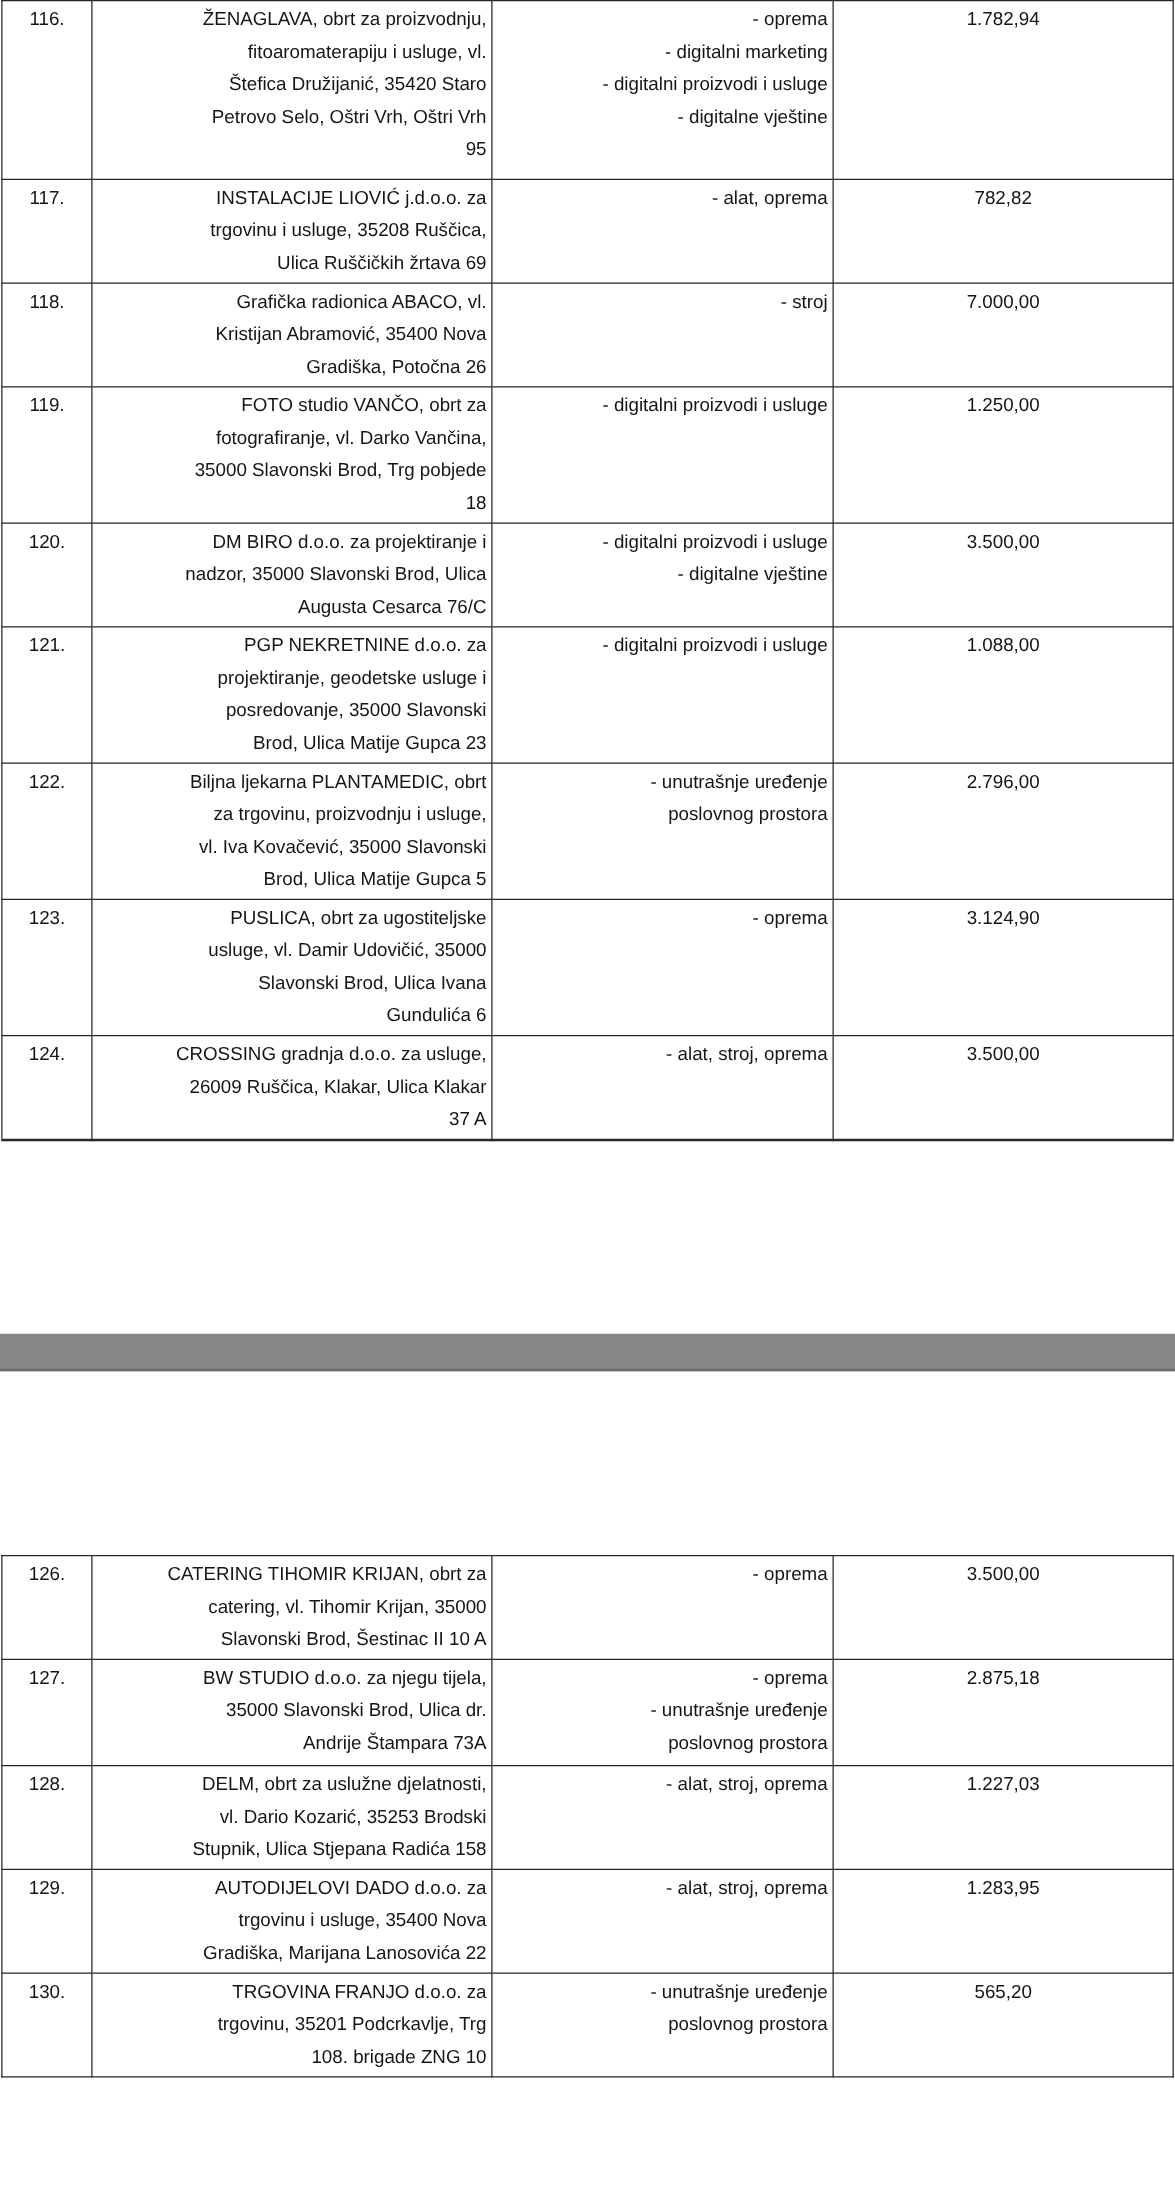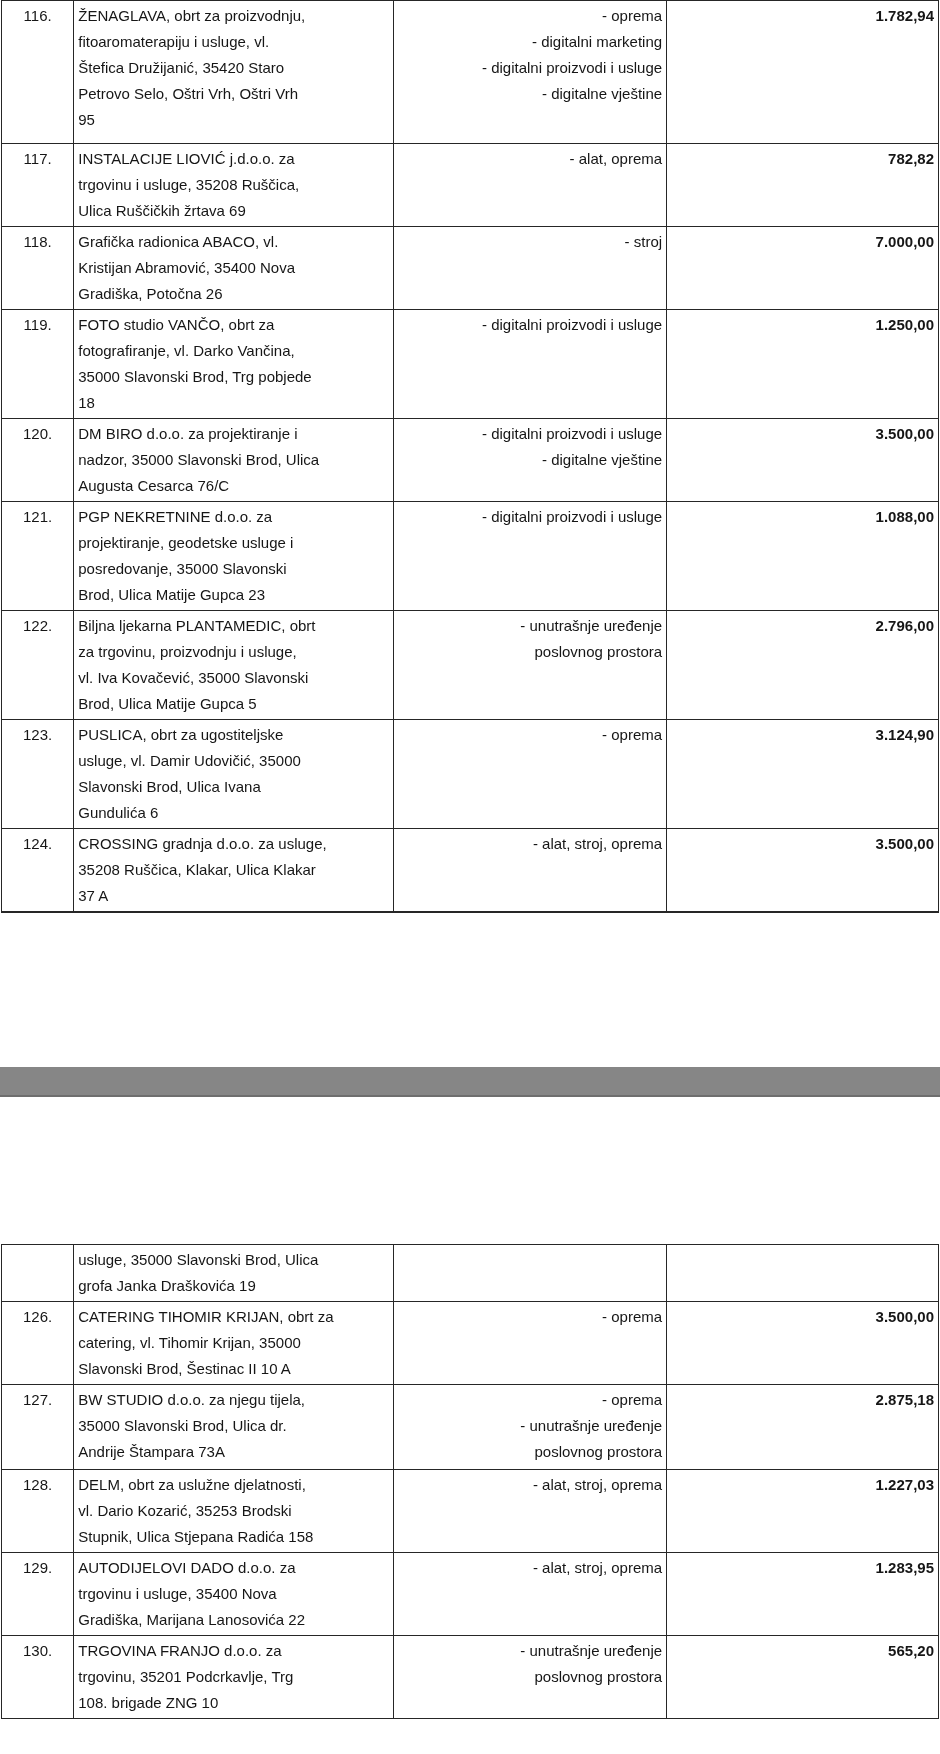--- a/index.html
+++ b/index.html
@@ -26,23 +26,23 @@
     padding: 2px 4px;
     overflow: hidden;
     word-wrap: break-word;
   }
   table.doc col.c-num    { width: 72px; }
   table.doc col.c-name   { width: 319px; }
   table.doc col.c-items  { width: 272px; }
   table.doc col.c-amount { width: 271px; }
 
   td.cell-num    { text-align: center; }
-  td.cell-name   { text-align: left; white-space: pre-line; }
+  td.cell-name   { text-align: right; white-space: pre-line; }
   td.cell-items  { text-align: right; white-space: pre-line; padding-left: 9px; }
-  td.cell-amount { text-align: right; font-weight: bold; }
+  td.cell-amount { text-align: center; font-weight: normal; }
   td.v-middle    { vertical-align: middle; }
 
   .table-p1 { border-bottom: 2px solid #262626; }
 
   .gap-a { height: 154px; }
   .page-separator {
     width: 940px;
     height: 28px;
     background: #868686;
     border-bottom: 2px solid #6e6e6e;
@@ -133,21 +133,21 @@
     <td class="cell-name">PUSLICA, obrt za ugostiteljske
 usluge, vl. Damir Udovičić, 35000
 Slavonski Brod, Ulica Ivana
 Gundulića 6</td>
     <td class="cell-items">- oprema</td>
     <td class="cell-amount">3.124,90</td>
   </tr>
         <tr style="height: 74px;">
     <td class="cell-num">124.</td>
     <td class="cell-name">CROSSING gradnja d.o.o. za usluge,
-35208 Ruščica, Klakar, Ulica Klakar
+26009 Ruščica, Klakar, Ulica Klakar
 37 A</td>
     <td class="cell-items">- alat, stroj, oprema</td>
     <td class="cell-amount">3.500,00</td>
   </tr>
       </tbody>
   </table>
 
   <div class="gap-a"></div>
 
   <div class="page-separator" style="background: rgb(134, 134, 134);"></div>
@@ -155,27 +155,20 @@
   <div class="gap-b"></div>
 
   <table class="doc table-p2">
     <colgroup>
       <col class="c-num">
         <col class="c-name">
         <col class="c-items">
         <col class="c-amount">
     </colgroup>
     <tbody id="tbody-2">
-        <tr style="height: 49px;">
-    <td class="cell-num"></td>
-    <td class="cell-name">usluge, 35000 Slavonski Brod, Ulica
-grofa Janka Draškovića 19</td>
-    <td class="cell-items"></td>
-    <td class="cell-amount"></td>
-  </tr>
         <tr style="height: 75px;">
     <td class="cell-num">126.</td>
     <td class="cell-name">CATERING TIHOMIR KRIJAN, obrt za
 catering, vl. Tihomir Krijan, 35000
 Slavonski Brod, Šestinac II 10 A</td>
     <td class="cell-items">- oprema</td>
     <td class="cell-amount">3.500,00</td>
   </tr>
         <tr style="height: 85px;">
     <td class="cell-num">127.</td>

